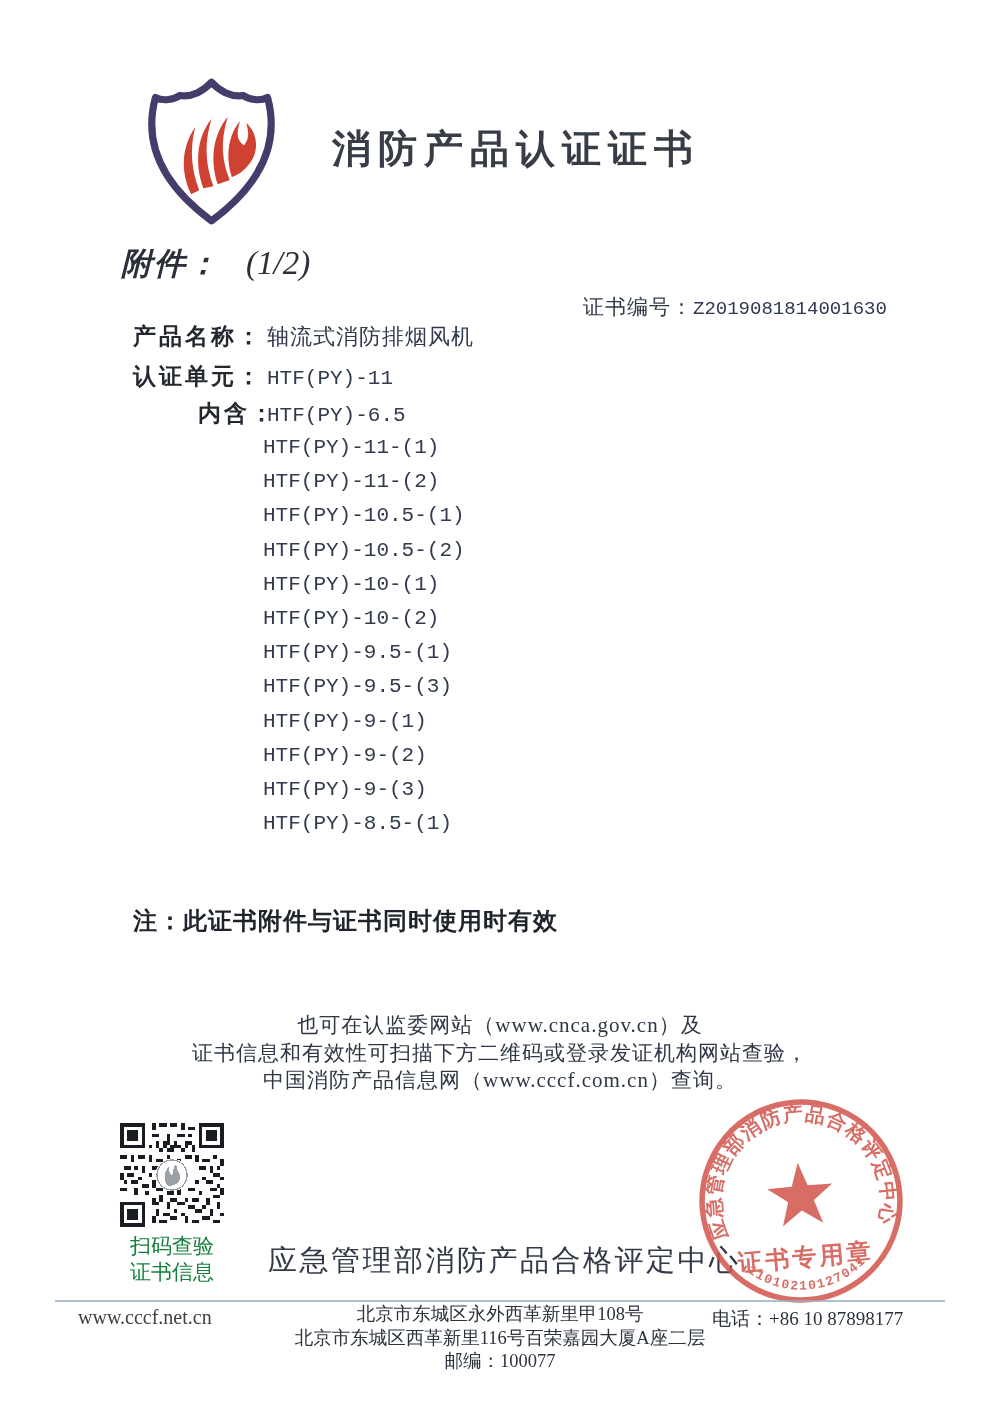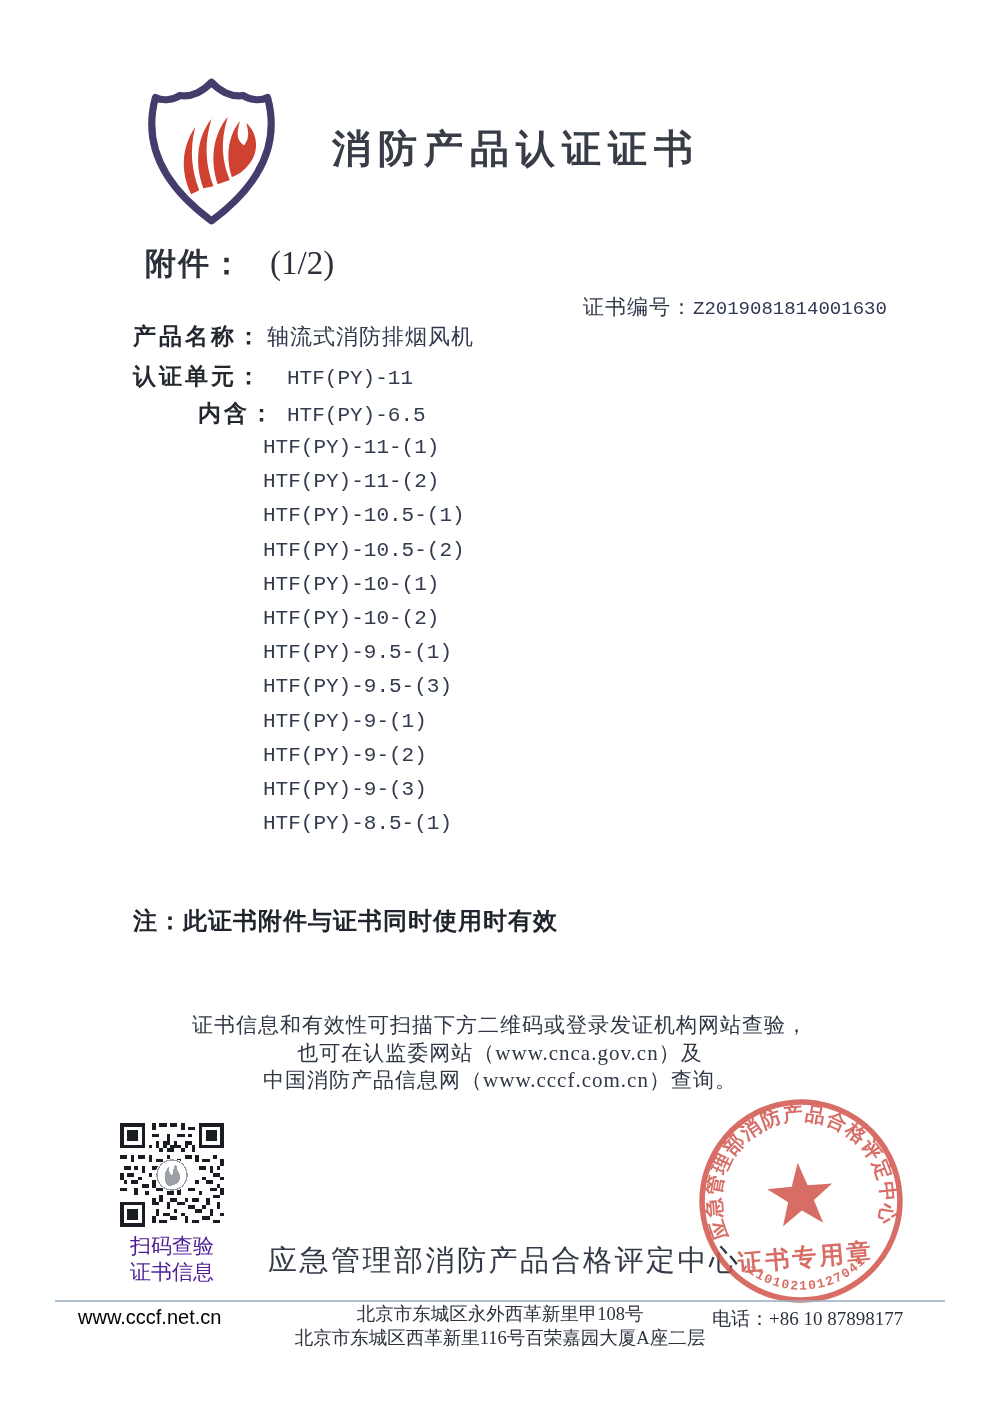--- a/index.html
+++ b/index.html
@@ -7,31 +7,31 @@
   .page {
     position: relative;
     width: 1000px; height: 1427px;
     margin: 0 auto;
     background: #ffffff;
     overflow: hidden;
     font-family: "Liberation Serif", "DejaVu Serif", serif;
     color: #2e3542;
   }
   .sans  { font-family: "Liberation Sans", "DejaVu Sans", sans-serif; }
-  .mono  { font-family: "Liberation Mono", "DejaVu Sans Mono", monospace; margin-left: 20px; }
+  .mono  { font-family: "Liberation Mono", "DejaVu Sans Mono", monospace; }
 
   .logo { position:absolute; left:133px; top:72px; width:158px; height:158px; }
 
   .title {
     position:absolute; left:332px; top:122px;
     font-size:39px; font-weight:600; letter-spacing:7px;
     color:#373c46; white-space:nowrap;font-family:Liberation Serif, serif;
   }
 
-  .attachment { position:absolute; left:145px; top:243px; white-space:nowrap; }
+  .attachment { position:absolute; left:121px; top:243px; white-space:nowrap;font-style:italic; }
   .attachment .att-label { font-size:31px; font-weight:600; color:#2b303a; letter-spacing:2px; }
   .attachment .att-page  { font-size:33px; margin-left:26px; color:#2b303a; font-family:"Liberation Serif",serif; }
 
   .certno { position:absolute; left:583px; top:293px; white-space:nowrap;text-align:right; }
   .certno .lbl { font-size:21px; color:#30394a; letter-spacing:1px; }
   .certno .val { font-size:19px; color:#2e3850; font-family:"Liberation Mono","DejaVu Sans Mono",monospace; }
 
   .field-row { position:absolute; white-space:nowrap; }
   .field-row .flabel {
     display:inline-block; font-size:23px; font-weight:700; color:#23272f;
@@ -53,33 +53,33 @@
   }
 
   .verify {
     position:absolute; left:0; top:1012px; width:1000px;
     text-align:center; font-size:21px; line-height:27.5px; color:#2f3745;
     letter-spacing:1px;
   }
 
   .qr-block { position:absolute; left:120px; top:1123px; width:140px; }
   .qr-svg { width:104px; height:104px; display:block; }
-  .qr-caption { margin-top:6px; margin-left:10px; font-size:21px; line-height:26px; color:#4c1d95; }
+  .qr-caption { margin-top:6px; margin-left:10px; font-size:21px; line-height:26px; color:#15803d; }
 
   .issuer {
     position:absolute; left:268px; top:1241px;
     font-size:29px; letter-spacing:2.5px; color:#333947; white-space:nowrap;
   }
 
   .stamp { position:absolute; left:692px; top:1092px; width:218px; height:218px; transform:rotate(-5deg); }
 
   .divider { position:absolute; left:55px; top:1300px; width:890px; border-top:2px solid #9cb0c4; opacity:.8; }
 
-  .footer-left  { position:absolute; left:78px;  top:1306px; font-size:20px; color:#000000;
-                  font-family:Liberation Sans, sans-serif; }
+  .footer-left  { position:absolute; left:78px;  top:1306px; font-size:20px; color:#404040;
+                  font-family:Liberation Serif, serif; }
   .footer-center{ position:absolute; left:250px; top:1303px; width:500px; text-align:center;
                   font-size:18.5px; line-height:23.5px; color:#2b313d; }
   .footer-right { position:absolute; left:712px; top:1306px; font-size:19px; color:#2b313d; white-space:nowrap; }
 </style>
 </head>
 <body>
 
 <div class="page">
 
   <div class="logo">
@@ -131,22 +131,22 @@
     <div class="model-line">HTF(PY)-9.5-(3)</div>
     <div class="model-line">HTF(PY)-9-(1)</div>
     <div class="model-line">HTF(PY)-9-(2)</div>
     <div class="model-line">HTF(PY)-9-(3)</div>
     <div class="model-line">HTF(PY)-8.5-(1)</div>
   </div>
 
   <div class="note">注：此证书附件与证书同时使用时有效</div>
 
   <div class="verify">
+    <div>也可在认监委网站（www.cnca.gov.cn）及</div>
     <div>证书信息和有效性可扫描下方二维码或登录发证机构网站查验，</div>
-    <div>也可在认监委网站（www.cnca.gov.cn）及</div>
     <div>中国消防产品信息网（www.cccf.com.cn）查询。</div>
   </div>
 
   <div class="qr-block">
     <svg class="qr-svg" viewBox="0 0 29 29" shape-rendering="crispEdges">
       <rect x="0" y="0" width="29" height="29" fill="#ffffff"></rect>
 
       <g>
         <rect x="0" y="0" width="7" height="7" fill="#191c22"></rect>
           <rect x="1" y="1" width="5" height="5" fill="#fff"></rect>
@@ -216,16 +216,17 @@
         </text>
       </g>
     </svg>
   </div>
 
   <div class="divider"></div>
   <div class="footer-left">www.cccf.net.cn</div>
   <div class="footer-center">
     <div>北京市东城区永外西革新里甲108号</div>
     <div>北京市东城区西革新里116号百荣嘉园大厦A座二层</div>
+    <div>邮编：100077</div>
   </div>
   <div class="footer-right">电话：+86 10 87898177</div>
 
 </div>
 
 </body></html>

